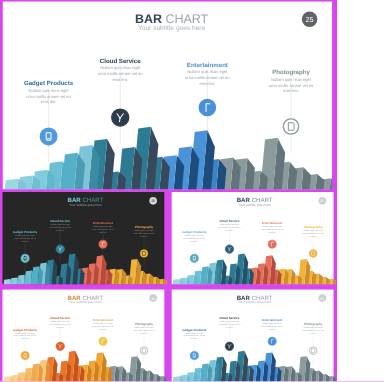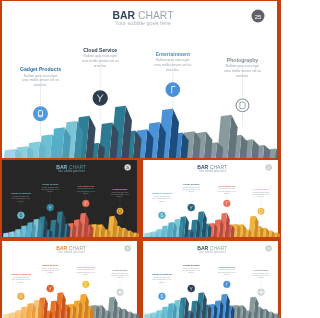--- a/index.html
+++ b/index.html
@@ -1,17 +1,17 @@
 <!DOCTYPE html>
 <html><head>
 <meta charset="utf-8">
 <style>
   html,body{margin:0;padding:0;width:281px;height:318px;background:#ffffff;overflow:hidden;}
   body{font-family:"Liberation Sans",sans-serif;}
-  .grid{position:relative;width:281px;height:318px;background:#c2410c;}
+  .grid{position:relative;width:281px;height:318px;background:#d946ef;}
   .slide{position:absolute;overflow:hidden;}
   .slide > svg{display:block;width:100%;height:100%;}
 </style>
 </head>
 <body>
 
 <div class="grid" id="grid">
     <div class="slide" style="left: 2px; top: 1px; width: 275px; height: 157px;">
       <svg viewBox="0 0 275 157" xmlns="http://www.w3.org/2000/svg">
         <rect x="0" y="0" width="275" height="157" fill="#ffffff"></rect>

